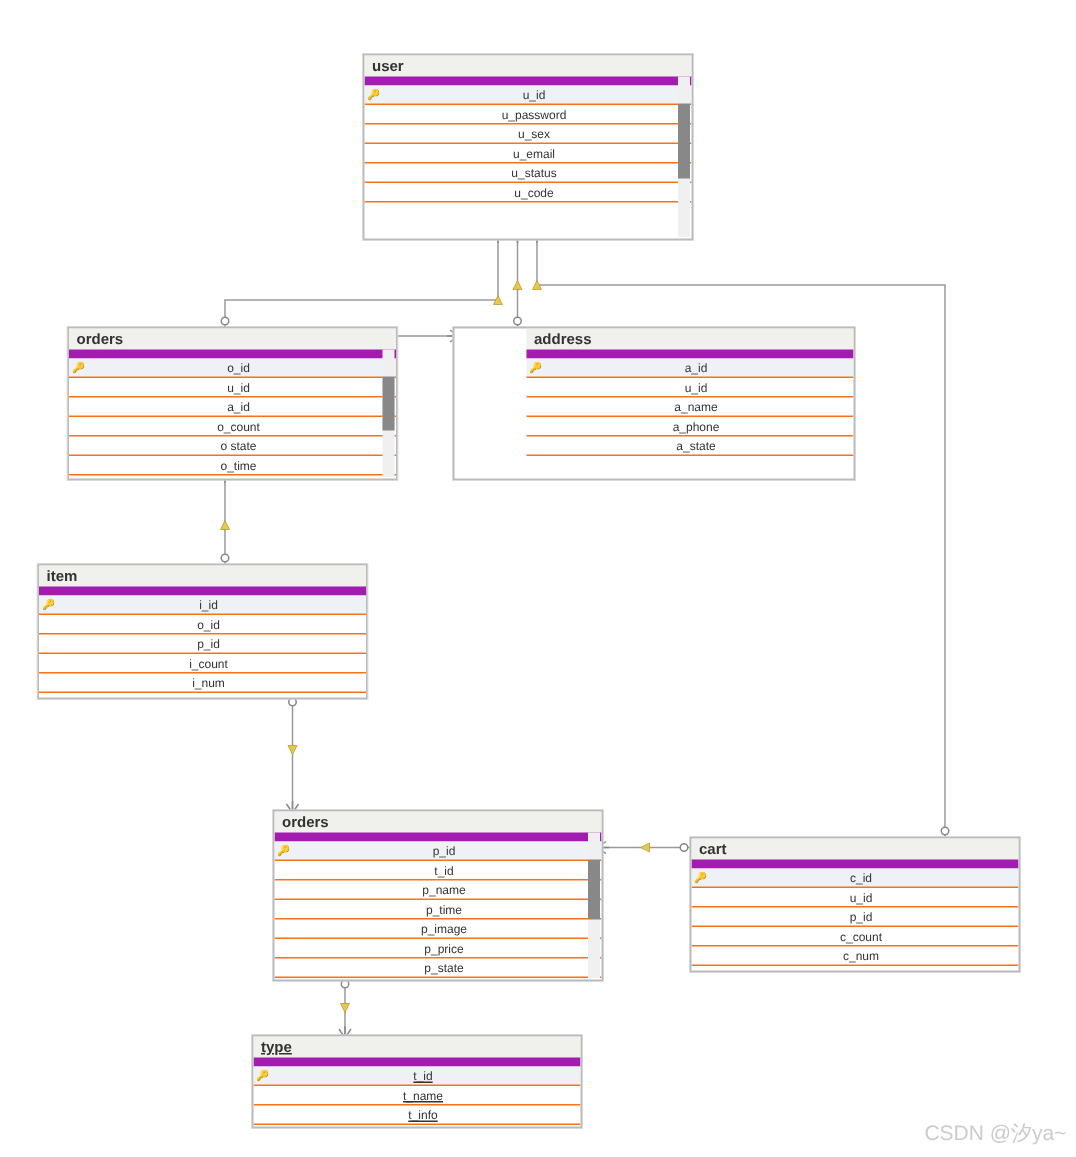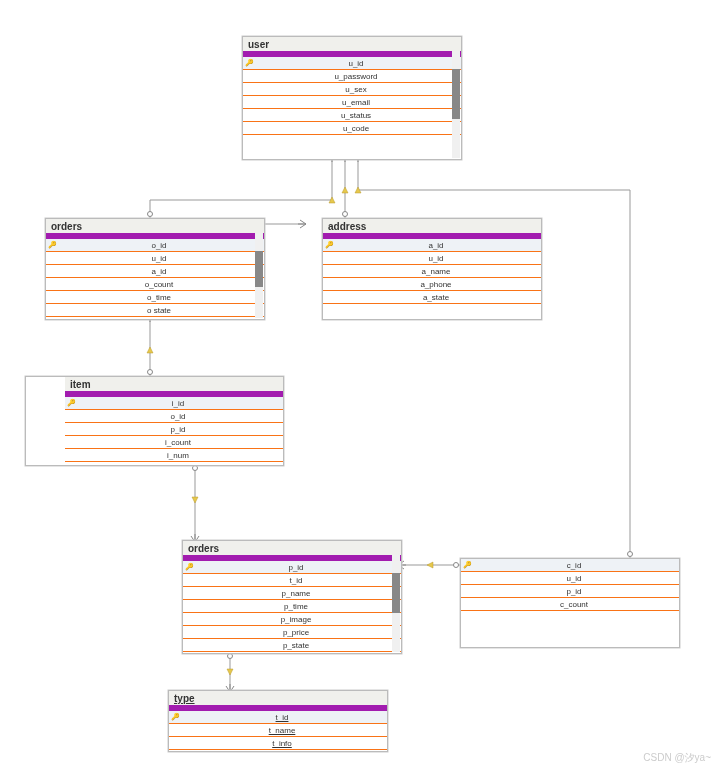--- a/index.html
+++ b/index.html
@@ -6,21 +6,21 @@
   #canvas{position:relative;width:717px;height:771px;background:#fff;}
   .entity{position:absolute;border:1px solid #bbb;background:#fff;box-shadow:0 0 0 0.5px #ccc;}
   .entity-header{background:#f0f0ec;padding:2px 5px 1px 5px;font-weight:bold;font-size:10px;border-bottom:6px solid #a21caf;}
   .fields{position:relative;}
   .field{display:flex;align-items:center;height:12px;border-bottom:1px solid #f97316;padding-left:8px;position:relative;justify-content:center;}
   .field.pk{background:#eef2f6;}
   .key{position:absolute;left:2px;color:#c9a227;font-size:7px;}
   .scrollbar{position:absolute;right:1px;top:1px;bottom:1px;width:8px;background:#f0f0f0;}
   .thumb{position:absolute;right:0;width:8px;background:#888;}
   svg.connectors{position:absolute;left:0;top:0;width:717px;height:771px;pointer-events:none;}
-  .watermark{position:absolute;right:6px;bottom:6px;color:#ccc;font-size:10px;}
+  .watermark{position:absolute;right:6px;bottom:6px;color:#ccc;font-size:14px;}
 </style>
 </head>
 <body>
 
 <div id="canvas">
 
   <svg class="connectors">
     <defs>
       <g id="crow">
           <path d="M0,-4 L6,0 L0,4 M6,0 L-2,0" stroke="#888" fill="none" stroke-width="1"></path>
@@ -113,52 +113,52 @@
         <div class="field">
           <span>u_id</span>
         </div>
         <div class="field">
           <span>a_id</span>
         </div>
         <div class="field">
           <span>o_count</span>
         </div>
         <div class="field">
+          <span>o state</span>
+        </div>
+        <div class="field">
           <span>o_time</span>
-        </div>
-        <div class="field">
-          <span>o state</span>
         </div>
       </div>
       <div class="scrollbar" style="top: 14px;">
         <div class="thumb" style="top: 18px; height: 36px;"></div>
       </div>
     </div>
-    <div class="entity" style="left: 322px; top: 218px; width: 218px; height: 100px; overflow: hidden;">
+    <div class="entity" style="left: 302px; top: 218px; width: 218px; height: 100px; overflow: hidden; padding-left: 48px;">
       <div class="entity-header">address</div>
       <div class="fields" style="position: relative;">
         <div class="field pk">
           <span class="key">🔑</span>
           <span>a_id</span>
         </div>
         <div class="field">
           <span>u_id</span>
         </div>
         <div class="field">
           <span>a_name</span>
         </div>
         <div class="field">
           <span>a_phone</span>
         </div>
         <div class="field">
           <span>a_state</span>
         </div>
       </div>
     </div>
-    <div class="entity" style="left: 25px; top: 376px; width: 218px; height: 88px; overflow: hidden; padding-left: 39px;">
+    <div class="entity" style="left: 25px; top: 376px; width: 218px; height: 88px; overflow: hidden;">
       <div class="entity-header">item</div>
       <div class="fields" style="position: relative;">
         <div class="field pk">
           <span class="key">🔑</span>
           <span>i_id</span>
         </div>
         <div class="field">
           <span>o_id</span>
         </div>
         <div class="field">
@@ -196,33 +196,37 @@
         </div>
         <div class="field">
           <span>p_state</span>
         </div>
       </div>
       <div class="scrollbar" style="top: 14px;">
         <div class="thumb" style="top: 18px; height: 40px;"></div>
       </div>
     </div>
     <div class="entity" style="left: 460px; top: 558px; width: 218px; height: 88px; overflow: hidden;">
+      <div class="entity-header">cart</div>
       <div class="fields" style="position: relative;">
         <div class="field pk">
           <span class="key">🔑</span>
           <span>c_id</span>
         </div>
         <div class="field">
           <span>u_id</span>
         </div>
         <div class="field">
           <span>p_id</span>
         </div>
         <div class="field">
           <span>c_count</span>
+        </div>
+        <div class="field">
+          <span>c_num</span>
         </div>
       </div>
     </div>
     <div class="entity" style="left: 168px; top: 690px; width: 218px; height: 60px; overflow: hidden; text-decoration: underline;">
       <div class="entity-header">type</div>
       <div class="fields" style="position: relative;">
         <div class="field pk">
           <span class="key">🔑</span>
           <span>t_id</span>
         </div>

